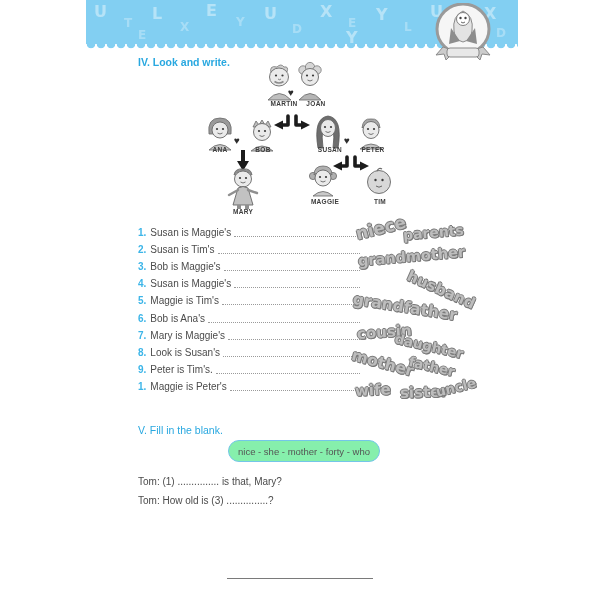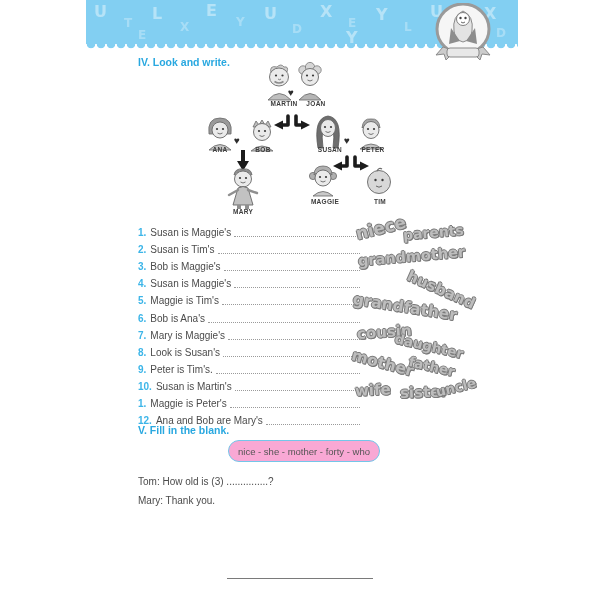--- a/index.html
+++ b/index.html
@@ -21,21 +21,21 @@
   .bp span:nth-child(13){left:344px;top:2px;}.bp span:nth-child(14){left:372px;top:15px;}
   .bp span:nth-child(15){left:398px;top:4px;}.bp span:nth-child(16){left:52px;top:28px;}
   .bp span:nth-child(17){left:260px;top:28px;}.bp span:nth-child(18){left:410px;top:26px;}
   .wave{position:absolute;left:86px;top:44px;width:432px;height:5px;
     background-image:radial-gradient(circle at 5px 0px,#82cff2 4px,rgba(0,0,0,0) 4.6px);
     background-size:10px 5px;background-repeat:repeat-x;}
   .logo{position:absolute;left:434px;top:3px;width:58px;height:58px;}
 
   
   .h-iv{position:absolute;left:138px;top:56px;font-size:10.5px;font-weight:bold;color:#29a8e0;}
-  .h-v{position:absolute;left:138px;top:424px;font-size:10.5px;font-weight:bold;color:#29a8e0;}
+  .h-v{position:absolute;left:138px;top:424px;font-size:10.5px;font-weight:normal;color:#29a8e0;}
 
   
   .tree{position:absolute;left:0;top:0;width:600px;height:220px;}
   .av{position:absolute;}
   .tl{position:absolute;font-size:6.5px;font-weight:bold;color:#3c3c3c;text-align:center;letter-spacing:.3px;}
   .tl-martin{left:262px;top:100px;width:44px;}
   .tl-joan{left:298px;top:100px;width:36px;}
   .tl-ana{left:203px;top:146px;width:34px;}
   .tl-bob{left:247px;top:146px;width:32px;}
   .tl-susan{left:310px;top:146px;width:40px;}
@@ -79,21 +79,21 @@
   .wd6{left:357px;top:325px;font-size:15px;transform:rotate(-4deg);}
   .wd7{left:395px;top:330px;font-size:13.5px;transform:rotate(13deg);}
   .wd8{left:352px;top:346px;font-size:15.5px;transform:rotate(15deg);}
   .wd9{left:409px;top:353px;font-size:13.5px;transform:rotate(13deg);}
   .wd10{left:355px;top:382px;font-size:15px;transform:rotate(-3deg);}
   .wd11{left:400px;top:384px;font-size:15px;transform:rotate(-2deg);}
   .wd12{left:436px;top:384px;font-size:13.5px;transform:rotate(-14deg);}
 
   
   .wordbox{position:absolute;left:228px;top:440px;width:150px;height:20px;border-radius:12px;
-    background:#f9a8d4;border:1.5px solid #74c6e9;display:flex;align-items:center;justify-content:center;
+    background:#86efac;border:1.5px solid #74c6e9;display:flex;align-items:center;justify-content:center;
     font-size:9.5px;color:#555;}
   .dlg-wrap{position:absolute;left:138px;top:473px;width:280px;}
   .dlg{font-size:10px;color:#4b4b4b;line-height:18.6px;white-space:nowrap;}
   .footline{position:absolute;left:227px;top:578px;width:146px;border-top:1.5px solid #7a7a7a;}
 </style>
 </head>
 <body>
 
 <div class="page">
 
@@ -293,32 +293,22 @@
         <span class="qn">8.</span>
         <span class="qt">Look is Susan's</span>
         <span class="leader"></span>
       </div>
     <div class="q">
         <span class="qn">9.</span>
         <span class="qt">Peter is Tim's.</span>
         <span class="leader"></span>
       </div>
     <div class="q">
-        <span class="qn">10.</span>
-        <span class="qt">Susan is Martin's</span>
-        <span class="leader"></span>
-      </div>
-    <div class="q">
         <span class="qn">1.</span>
         <span class="qt">Maggie is Peter's</span>
-        <span class="leader"></span>
-      </div>
-    <div class="q">
-        <span class="qn">12.</span>
-        <span class="qt">Ana and Bob are Mary's</span>
         <span class="leader"></span>
       </div>
   </div>
 
   <span class="wd wd1">niece</span>
   <span class="wd wd2">parents</span>
   <span class="wd wd3">grandmother</span>
   <span class="wd wd4">husband</span>
   <span class="wd wd5">grandfather</span>
   <span class="wd wd6">cousin</span>
@@ -326,18 +316,18 @@
   <span class="wd wd8">mother</span>
   <span class="wd wd9">father</span>
   <span class="wd wd10">wife</span>
   <span class="wd wd11">sister</span>
   <span class="wd wd12">uncle</span>
 
   <div class="h-v">V. Fill in the blank.</div>
   <div class="wordbox">nice - she - mother - forty - who</div>
 
   <div class="dlg-wrap">
+    <div class="dlg">Tom: (1) ............... is that, Mary?</div>
     <div class="dlg">Tom: How old is (3) ...............?</div>
-    <div class="dlg">Mary: Thank you.</div>
   </div>
 
   <div class="footline"></div>
 </div>
 
 </body></html>

